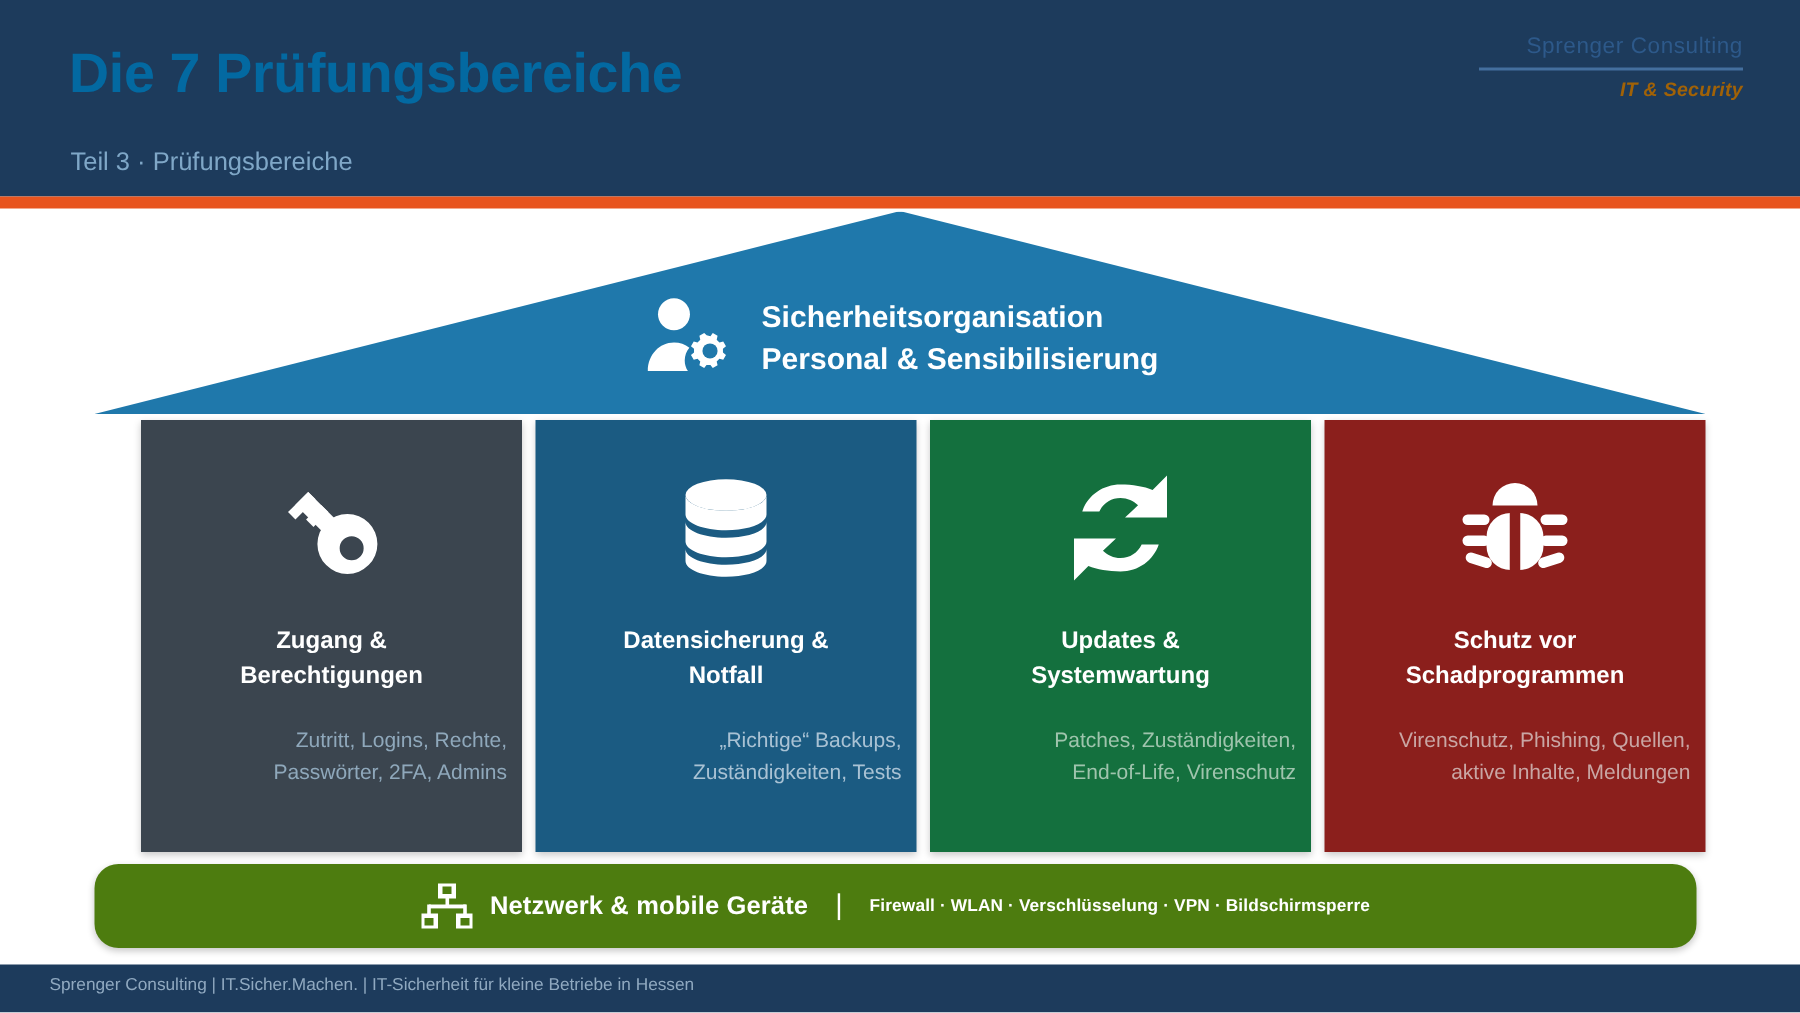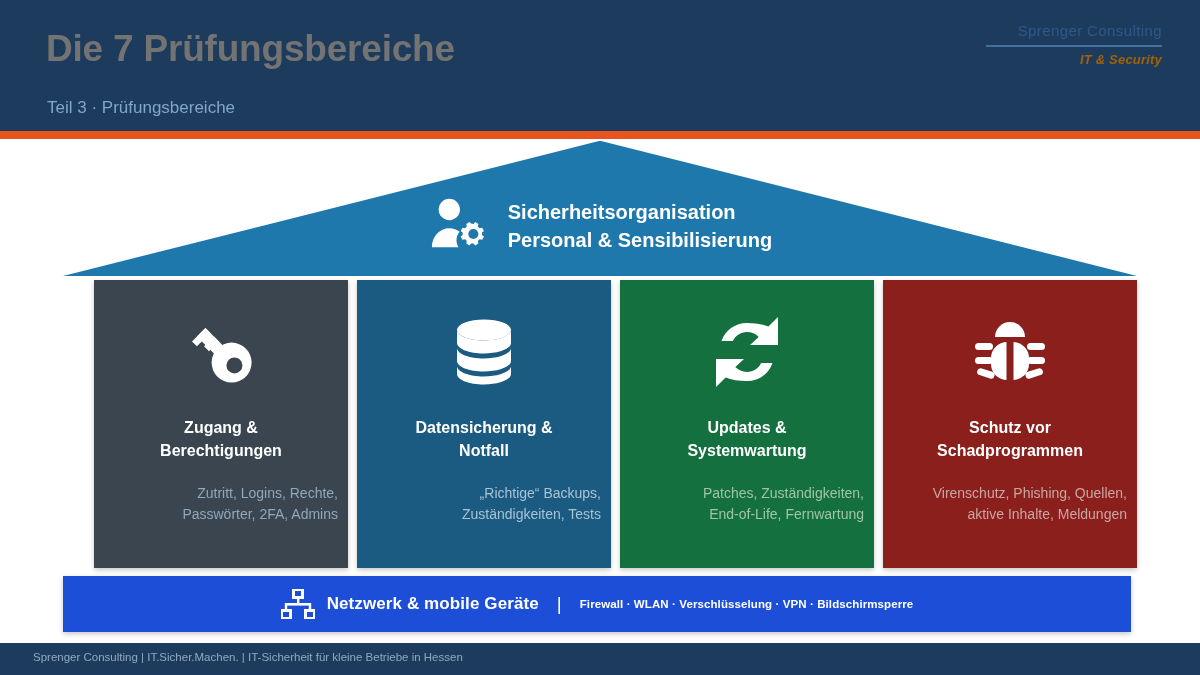--- a/index.html
+++ b/index.html
@@ -9,21 +9,21 @@
     font-family:"Liberation Sans","DejaVu Sans",sans-serif;
     -webkit-font-smoothing:antialiased;
   }
   #slide{position:absolute;inset:0;}
 
   
   .header{position:absolute;left:0;top:0;width:1200px;height:131px;background:#1d3b5c;}
   .header-accent{position:absolute;left:0;top:131px;width:1200px;height:8px;background:#e8541e;}
   .title{
     position:absolute;left:46px;top:28px;
-    font-size:37px;font-weight:bold;color:#737373;letter-spacing:-0.2px;
+    font-size:37px;font-weight:bold;color:#0369a1;letter-spacing:-0.2px;
     white-space:nowrap;
   }
   .subtitle{
     position:absolute;left:47px;top:98px;
     font-size:17px;color:#7fa7c7;white-space:nowrap;
   }
   .brand{position:absolute;right:38px;top:22px;text-align:right;width:260px;}
   .brand-name{font-size:15px;color:#2c5party;color:#2d598a;letter-spacing:.4px;}
   .brand-rule{height:2px;background:#446f9e;margin:6px 0 5px auto;width:176px;}
   .brand-sub{font-size:13px;font-style:italic;font-weight:bold;color:#a16207;letter-spacing:.2px;}
@@ -66,22 +66,22 @@
     font-size:14px;color:#9fb6c8;text-align:right;line-height:1.45;padding:0 10px;
   }
   .p1 .pillar-desc{color:#8fa8bb;}
   .p2 .pillar-desc{color:#a9c2d4;}
   .p3 .pillar-desc{color:#9fc4ad;}
   .p4 .pillar-desc{color:#c9a6a4;}
 
   
   .base{
     position:absolute;left:63px;top:576px;width:1068px;height:56px;
-    background:#1d4ed8;box-shadow:0 2px 5px rgba(0,0,0,.22);
-    display:flex;align-items:center;justify-content:center;gap:12px;
+    background:#4d7c0f;box-shadow:0 2px 5px rgba(0,0,0,.22);
+    display:flex;align-items:center;justify-content:center;gap:12px;border-radius:16px;
   }
   .base-icon{width:34px;height:30px;flex:0 0 auto;}
   .base-title{font-size:17px;font-weight:bold;color:#ffffff;letter-spacing:.1px;}
   .base-sep{font-size:19px;color:#ffffff;margin:0 6px;font-weight:300;}
   .base-sub{font-size:11.5px;font-weight:bold;color:#ffffff;letter-spacing:.1px;}
 
   
   .footer{position:absolute;left:0;top:643px;width:1200px;height:32px;background:#1d3b5c;}
   .footer-text{
     position:absolute;left:33px;top:651px;
@@ -167,21 +167,21 @@
           <path d="M41 12c-12 0-22 7.5-25.5 18h11.4C29.5 24.5 34.7 21 41 21c4.6 0 8.7 1.9 11.7 4.9L44 34h28V6l-9.6 9.6C56.7 13.3 49.1 12 41 12z" fill="#ffffff"></path>
           <path d="M41 70c12 0 22-7.5 25.5-18H55.1C52.5 57.5 47.3 61 41 61c-4.6 0-8.7-1.9-11.7-4.9L38 48H10v28l9.6-9.6C25.3 68.7 32.9 70 41 70z" fill="#ffffff"></path>
         </svg>
       </div>
       <div class="pillar-title">
         <div>Updates &amp;</div>
         <div>Systemwartung</div>
       </div>
       <div class="pillar-desc">
         <div>Patches, Zuständigkeiten,</div>
-        <div>End-of-Life, Fernwartung</div>
+        <div>End-of-Life, Virenschutz</div>
       </div>
     </div>
 
     <div class="pillar p4">
       <div class="pillar-icon">
         <svg width="82" height="82" viewBox="0 0 82 82">
           <path d="M26 26a15 15 0 0 1 30 0z" fill="#ffffff"></path>
           <rect x="22" y="31" width="38" height="38" rx="16" fill="#ffffff"></rect>
           <rect x="37.5" y="31" width="7" height="38" fill="#8b1f1c"></rect>
           <rect x="6" y="32" width="18" height="7" rx="3.5" fill="#ffffff"></rect>

